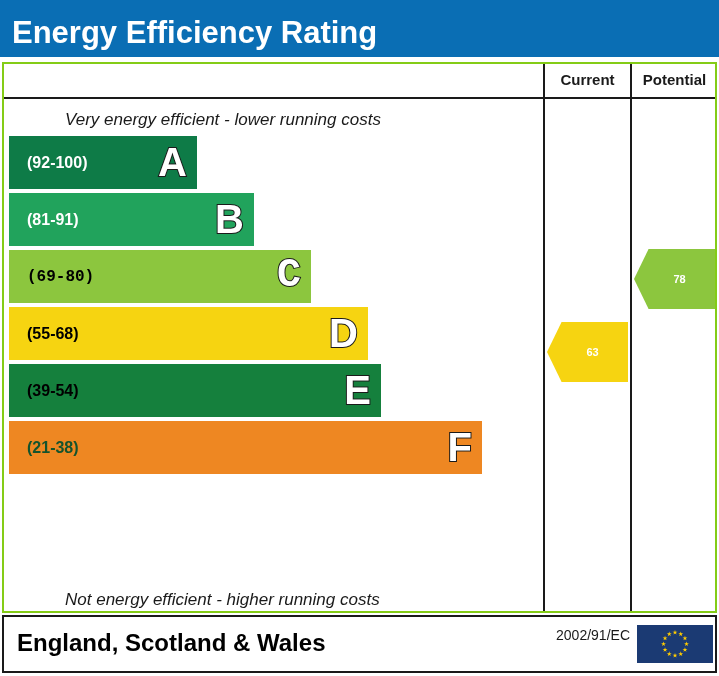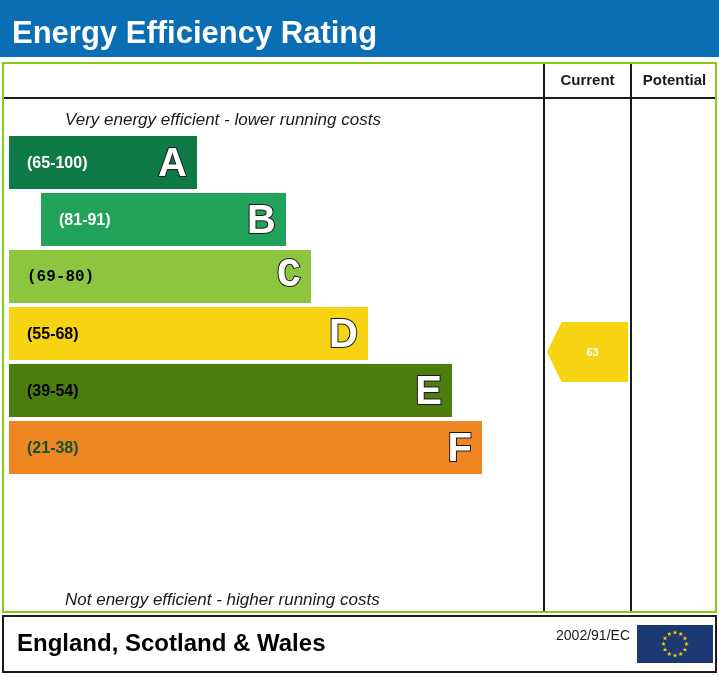--- a/index.html
+++ b/index.html
@@ -213,47 +213,50 @@
     <div class="col-divider c2"></div>
 
     <div class="col-head current">Current</div>
     <div class="col-head potential">Potential</div>
 
     <div class="note top">Very energy efficient - lower running costs</div>
     <div class="note bottom">Not energy efficient - higher running costs</div>
 
     <div class="bands" id="bands-container">
         <div class="band" style="top: 0px; width: 188px; background: rgb(14, 123, 71);">
-          <span class="band-range" style="color: rgb(255, 255, 255);">(65-100)</span>
+          <span class="band-range" style="color: rgb(255, 255, 255);">(92-100)</span>
           <span class="band-letter">A</span>
         </div>
-        <div class="band" style="top: 57px; width: 245px; background: rgb(33, 163, 92); margin-left: 32px;">
+        <div class="band" style="top: 57px; width: 245px; background: rgb(33, 163, 92);">
           <span class="band-range" style="color: rgb(255, 255, 255);">(81-91)</span>
           <span class="band-letter">B</span>
         </div>
         <div class="band" style="top: 114px; width: 302px; background: rgb(140, 198, 62); font-family: Liberation Mono, monospace;">
           <span class="band-range" style="color: rgb(0, 0, 0);">(69-80)</span>
           <span class="band-letter">C</span>
         </div>
         <div class="band" style="top: 171px; width: 359px; background: rgb(246, 212, 17);">
           <span class="band-range" style="color: rgb(0, 0, 0);">(55-68)</span>
           <span class="band-letter">D</span>
         </div>
-        <div class="band" style="top: 228px; width: 443px; background: #4d7c0f;">
+        <div class="band" style="top: 228px; width: 372px; background: #15803d;">
           <span class="band-range" style="color: rgb(0, 0, 0);">(39-54)</span>
           <span class="band-letter">E</span>
         </div>
         <div class="band" style="top: 285px; width: 473px; background: rgb(238, 135, 34);">
           <span class="band-range" style="color: #14532d;">(21-38)</span>
           <span class="band-letter">F</span>
         </div>
       </div>
 
     <div class="arrow current" id="arrow-current" style="background: rgb(246, 212, 17);">
       <span class="arrow-value">63</span>
+    </div>
+    <div class="arrow potential" id="arrow-potential" style="background: rgb(140, 198, 62);">
+      <span class="arrow-value">78</span>
     </div>
 
   </div>
 
   <div class="epc-footer">
     <div class="footer-region">England, Scotland &amp; Wales</div>
     <div class="footer-directive">
       <div>2002/91/EC</div>
     </div>
     <div class="eu-flag">

